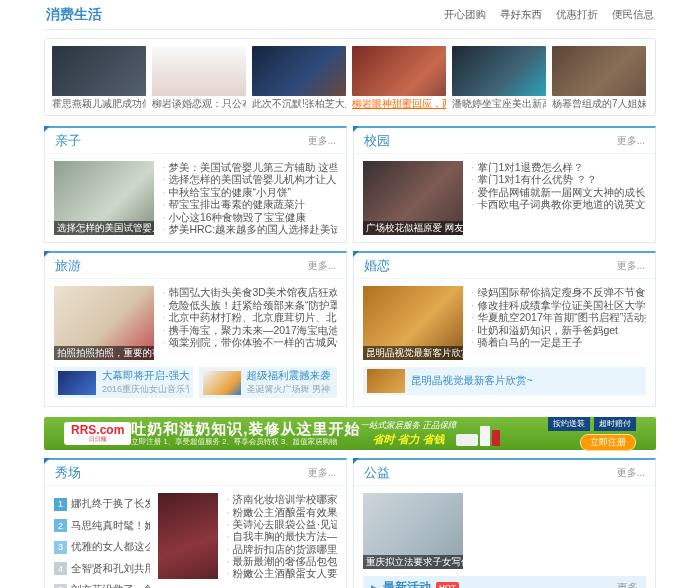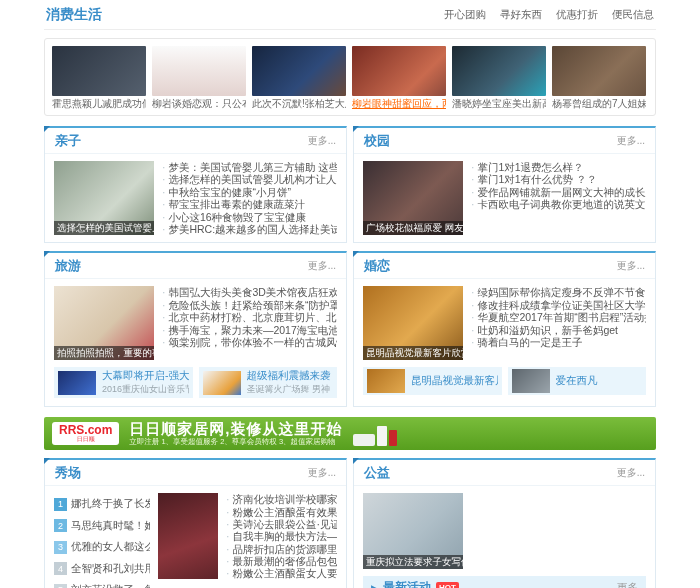--- a/index.html
+++ b/index.html
@@ -31,21 +31,21 @@
 
   
   .row { display:flex; gap:6px; margin-top:10px; }
   .col { width:303px; flex:none; }
   .panel { background:#fff; border:1px solid #dfeaf2; border-top:2px solid #4fa8d8;
     position:relative; }
   .panel::before { content:""; position:absolute; left:-1px; top:-2px;
     border-top:6px solid #2b7fb8; border-right:6px solid transparent; }
   .phd { display:flex; justify-content:space-between; align-items:center;
     padding:4px 10px 3px; border-bottom:1px solid #eef4f8; }
-  .phd .tt { font-size:13px; font-weight:bold; color:#3a8ec9; cursor:pointer; }
+  .phd .tt { font-size:13px; font-weight:normal; color:#3a8ec9; cursor:pointer; }
   .phd .more { font-size:10px; color:#999; cursor:pointer; }
   .pbd { padding:7px 9px; display:flex; gap:8px; }
   .pimg { position:relative; width:100px; height:74px; flex:none; cursor:pointer; }
   .pcap { position:absolute; bottom:0; left:0; right:0; background:rgba(15,15,15,.6);
     color:#fff; font-size:9.5px; line-height:14px; padding:0 3px;
     white-space:nowrap; overflow:hidden; }
   .plist { flex:1; min-width:0; }
   .it { font-size:10.5px; color:#555; line-height:12.4px; white-space:nowrap;
     overflow:hidden; cursor:pointer; }
   .it::before { content:"· "; color:#b9c6cf; }
@@ -86,21 +86,21 @@
   .latest { margin-top:7px; background:#e3f2fb; display:flex; align-items:center;
     gap:5px; padding:3px 8px; }
   .ply { color:#3a8ec9; font-size:9px; }
   .latest .lb { font-size:12px; font-weight:bold; color:#3a8ec9; cursor:pointer; }
   .hot { background:#ff4040; color:#fff; font-size:8px; font-weight:bold;
     padding:1px 3px; border-radius:2px; }
   .latest .more { margin-left:auto; font-size:10.5px; color:#999; cursor:pointer; }
 
   
   .banner { margin-top:10px; height:33px; background:linear-gradient(180deg,#7abd3b,#579f1e);
-    border-radius:2px; display:flex; align-items:center; gap:10px; padding:0 8px;
+    border-radius:2px; display:flex; align-items:center; padding:0 20px;
     cursor:pointer; }
   .rrslogo { background:#fff; border-radius:3px; padding:2px 7px; text-align:center;
     flex:none; }
   .rrslogo .lm { color:#e8262d; font-weight:bold; font-size:12px; line-height:12px; }
   .rrslogo .ls { color:#e8262d; font-size:6px; line-height:7px; }
   .bmain { flex:none; }
   .bhead { color:#fff; font-size:15px; font-weight:bold; line-height:16px;
     letter-spacing:1px; }
   .bsub { color:#e9f7d8; font-size:7.5px; line-height:9px; }
   .bpromo { flex:none; text-align:center; }
@@ -250,43 +250,48 @@
           <div class="it">骑着白马的一定是王子</div>
         </div>
       </div>
       <div class="cards">
         <div class="card">
           <div class="cthumb ct3"></div>
           <div class="cmeta">
             <div class="ctitle">昆明晶视觉最新客片欣赏~</div>
           </div>
         </div>
-        <div class="card">
-          <div class="cthumb ct4"></div>
-          <div class="cmeta">
-            <div class="ctitle">爱在西凡</div>
-          </div>
-        </div>
       </div>
     </div>
   </div>
 
   <div class="banner">
     <div class="rrslogo">
       <div class="lm">RRS.com</div>
       <div class="ls">日日顺</div>
     </div>
     <div class="bmain">
-      <div class="bhead">日日顺家居网,装修从这里开始</div>
+      <div class="bhead">吐奶和溢奶知识,装修从这里开始</div>
       <div class="bsub">立即注册 1、享受超值服务 2、尊享会员特权 3、超值家居购物</div>
+    </div>
+    <div class="bpromo">
+      <div class="bp1">一站式家居服务 正品保障</div>
+      <div class="bp2">省时 省力 省钱</div>
     </div>
     <div class="bappl">
       <div class="ap1"></div>
         <div class="ap2"></div>
         <div class="ap3"></div>
+    </div>
+    <div class="bright">
+      <div class="btags">
+        <span class="btag">按约送装</span>
+        <span class="btag">超时赔付</span>
+      </div>
+      <span class="bcta">立即注册</span>
     </div>
   </div>
 
   <div class="row" style="margin-top:8px">
     <div class="col">
       <div class="panel">
         <div class="phd">
           <span class="tt">秀场</span>
           <span class="more">更多...</span>
         </div>

